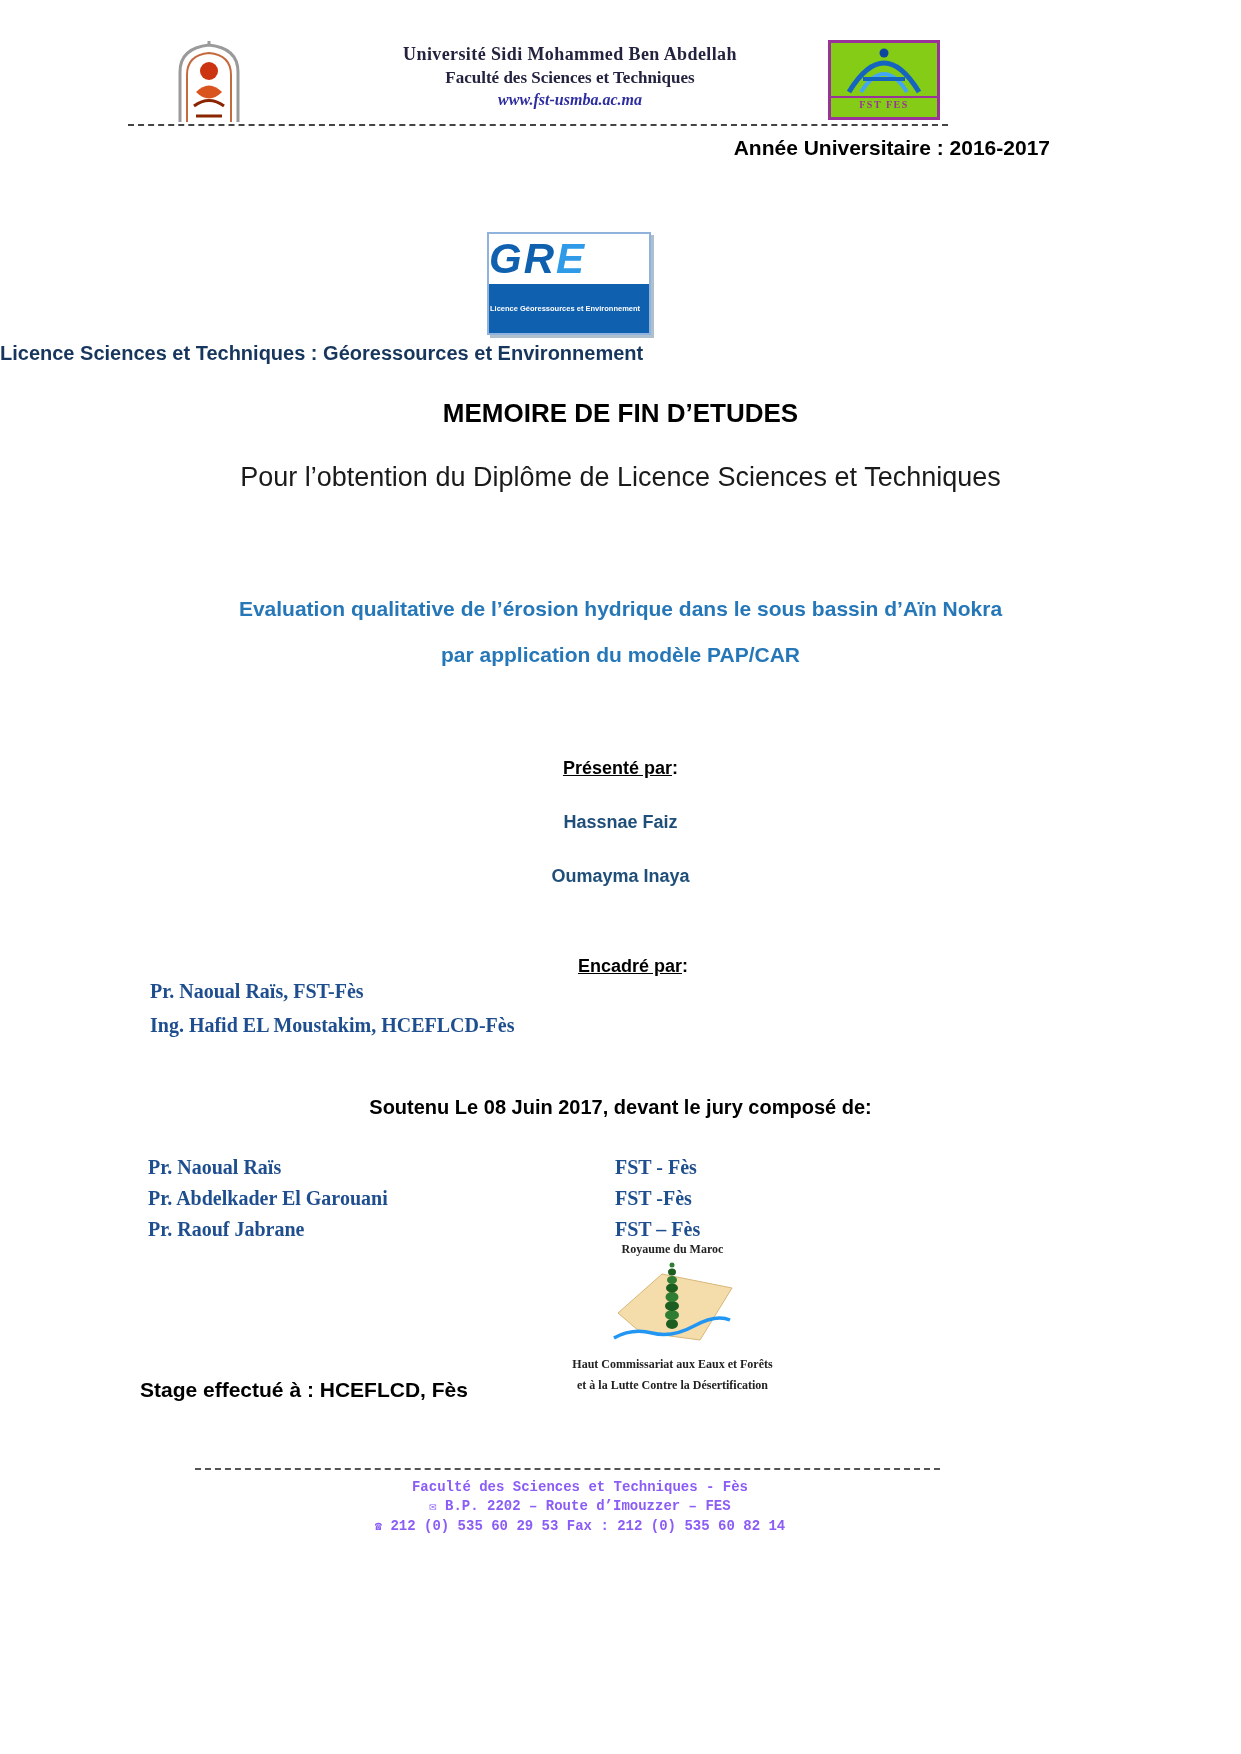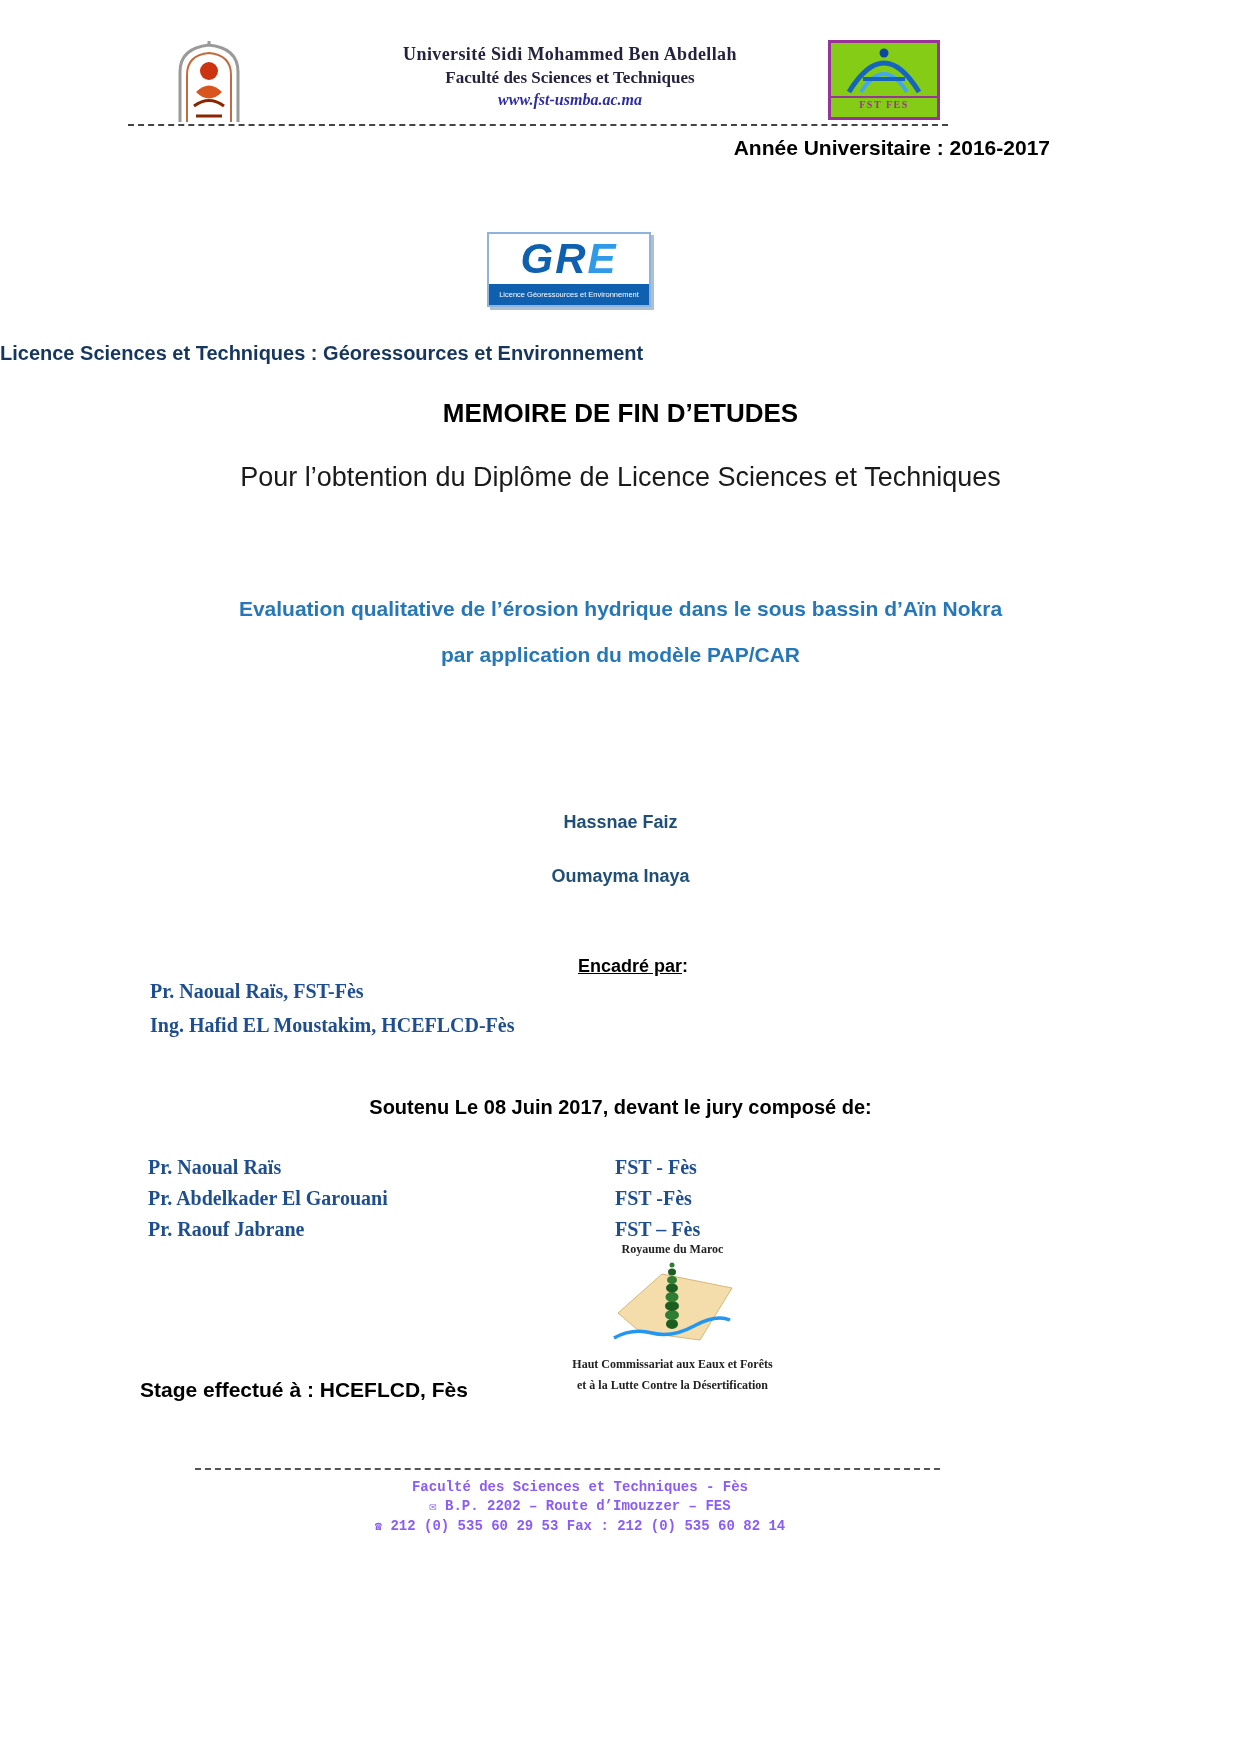--- a/index.html
+++ b/index.html
@@ -29,28 +29,28 @@
     color:#993399; text-align:center; border-top:2px solid #993399;
     padding-top:1px; letter-spacing:1.5px;
   }
 
   .dash-top { position:absolute; left:128px; top:124px; width:820px; border-top:2px dashed #444; }
   .year { position:absolute; top:136px; right:191px; font-size:21px; font-weight:bold; color:#000; }
 
   
   .gre {
     position:absolute; left:487px; top:232px; width:164px; background:#fff;
-    border:2px solid #8fb3dd; box-shadow:3px 3px 0 #aebfce; text-align:center;
+    border:2px solid #8fb3dd; box-shadow:3px 3px 0 #aebfce; text-align:left;
   }
   .gre-letters {
     font-size:42px; font-weight:bold; font-style:italic; color:#1060b0;
     line-height:50px; letter-spacing:2px;
   }
   .gre-e { color:#2f9be8; }
-  .gre-banner { background:#1060b0; color:#fff; font-size:7.5px; font-weight:normal; padding:6px 1px; }
+  .gre-banner { background:#1060b0; color:#fff; font-size:7.5px; font-weight:bold; padding:20px 1px; }
 
   
   .program { position:absolute; top:342px; left:0; width:100%; text-align:left;
              font-size:20px; font-weight:bold; color:var(--navy,#17365d); }
   .memoir  { position:absolute; top:398px; left:0; width:100%; text-align:center;
              font-size:26px; font-weight:bold; color:#000; }
   .purpose { position:absolute; top:462px; left:0; width:100%; text-align:center;
              font-size:27px; color:#1a1a1a; }
   .thesis  { position:absolute; top:586px; left:0; width:100%; text-align:center;
              font-size:21px; font-weight:bold; color:var(--thesis-blue,#2677b8); line-height:46px; }
@@ -138,20 +138,21 @@
 
   <div class="program">Licence Sciences et Techniques : Géoressources et Environnement</div>
   <div class="memoir">MEMOIRE DE FIN D’ETUDES</div>
   <div class="purpose">Pour l’obtention du Diplôme de Licence Sciences et Techniques</div>
 
   <div class="thesis">
     <div>Evaluation qualitative de l’érosion hydrique dans le sous bassin d’Aïn Nokra</div>
     <div>par application du modèle PAP/CAR</div>
   </div>
 
+  <div class="sec-label presente"><span class="ul">Présenté par</span><span>:</span></div>
 
   <div class="student s1">Hassnae Faiz</div>
   <div class="student s2">Oumayma Inaya</div>
 
   <div class="sec-label encadre"><span class="ul">Encadré par</span><span>:</span></div>
 
   <div class="supervisors">
     <div>Pr. Naoual Raïs, FST-Fès</div>
     <div>Ing. Hafid EL Moustakim, HCEFLCD-Fès</div>
   </div>

